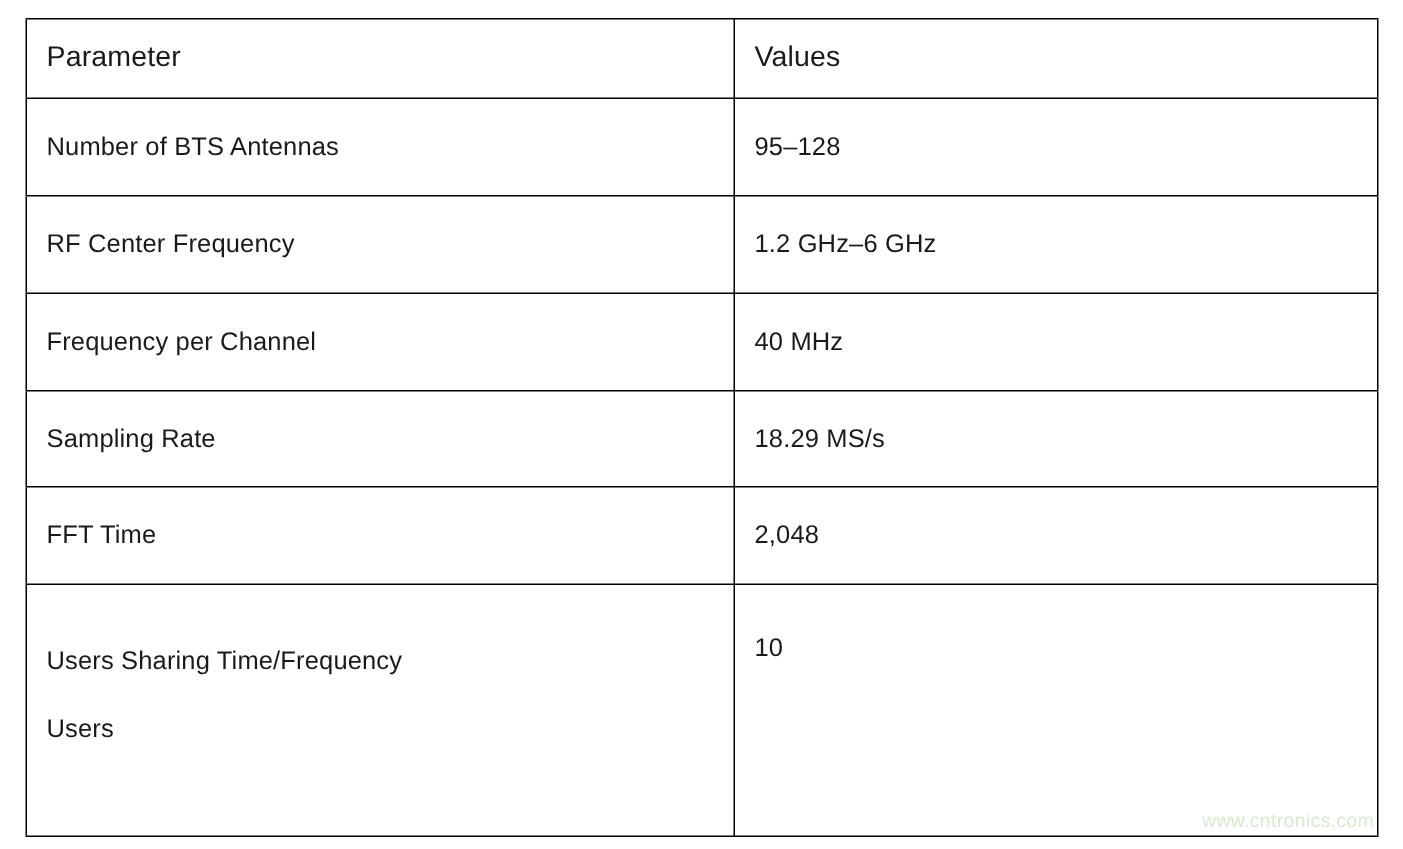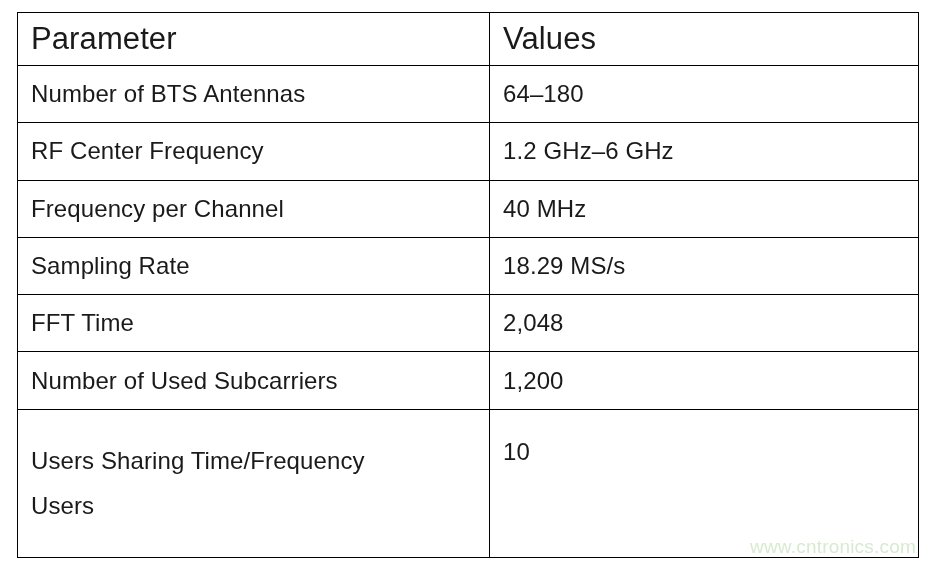--- a/index.html
+++ b/index.html
@@ -47,28 +47,28 @@
     background: #ffffff;
   }
 
   
   table.spec-table td.cell-param,
   table.spec-table th.cell-param {
     border-right: 1px solid #000000;
   }
 
   table.spec-table tr.header-row th {
-    font-size: 31px;
+    font-size: 19px;
     line-height: 30px;
     height: 52px;
     letter-spacing: 0.1px;
   }
 
   table.spec-table tr.data-row td {
-    font-size: 24px;
+    font-size: 17px;
     line-height: 28px;
     height: 52px;
     letter-spacing: 0.1px;
   }
 
   table.spec-table tr.tall-row td {
     height: 108px;
     vertical-align: top;
     padding-top: 28px;
   }
@@ -76,21 +76,21 @@
   table.spec-table tr.tall-row td.cell-param {
     line-height: 45px;
   }
 
   .wrap-line { display: block; }
 
   #watermark {
     position: absolute;
     right: 19px;
     bottom: 9px;
-    font-size: 19px;
+    font-size: 13px;
     line-height: 20px;
     color: #d8ead0;
     letter-spacing: 0.2px;
     white-space: nowrap;
     pointer-events: none;
   }
 </style>
 </head>
 <body>
 
@@ -102,42 +102,38 @@
     </colgroup>
     <thead>
       <tr class="header-row">
         <th class="cell-param">Parameter</th>
         <th class="cell-value">Values</th>
       </tr>
     </thead>
     <tbody>
       <tr class="data-row">
         <td class="cell-param">Number of BTS Antennas</td>
-        <td class="cell-value">64–180</td>
+        <td class="cell-value">95–128</td>
       </tr>
       <tr class="data-row">
         <td class="cell-param">RF Center Frequency</td>
         <td class="cell-value">1.2 GHz–6 GHz</td>
       </tr>
       <tr class="data-row">
         <td class="cell-param">Frequency per Channel</td>
         <td class="cell-value">40 MHz</td>
       </tr>
       <tr class="data-row">
         <td class="cell-param">Sampling Rate</td>
         <td class="cell-value">18.29 MS/s</td>
       </tr>
       <tr class="data-row">
         <td class="cell-param">FFT Time</td>
         <td class="cell-value">2,048</td>
       </tr>
-      <tr class="data-row">
-        <td class="cell-param">Number of Used Subcarriers</td>
-        <td class="cell-value">1,200</td>
-      </tr>
       <tr class="data-row tall-row">
         <td class="cell-param">
           <span class="wrap-line">Users Sharing Time/Frequency</span>
           <span class="wrap-line">Users</span>
         </td>
         <td class="cell-value">10</td>
       </tr>
     </tbody>
   </table>
 </div>

